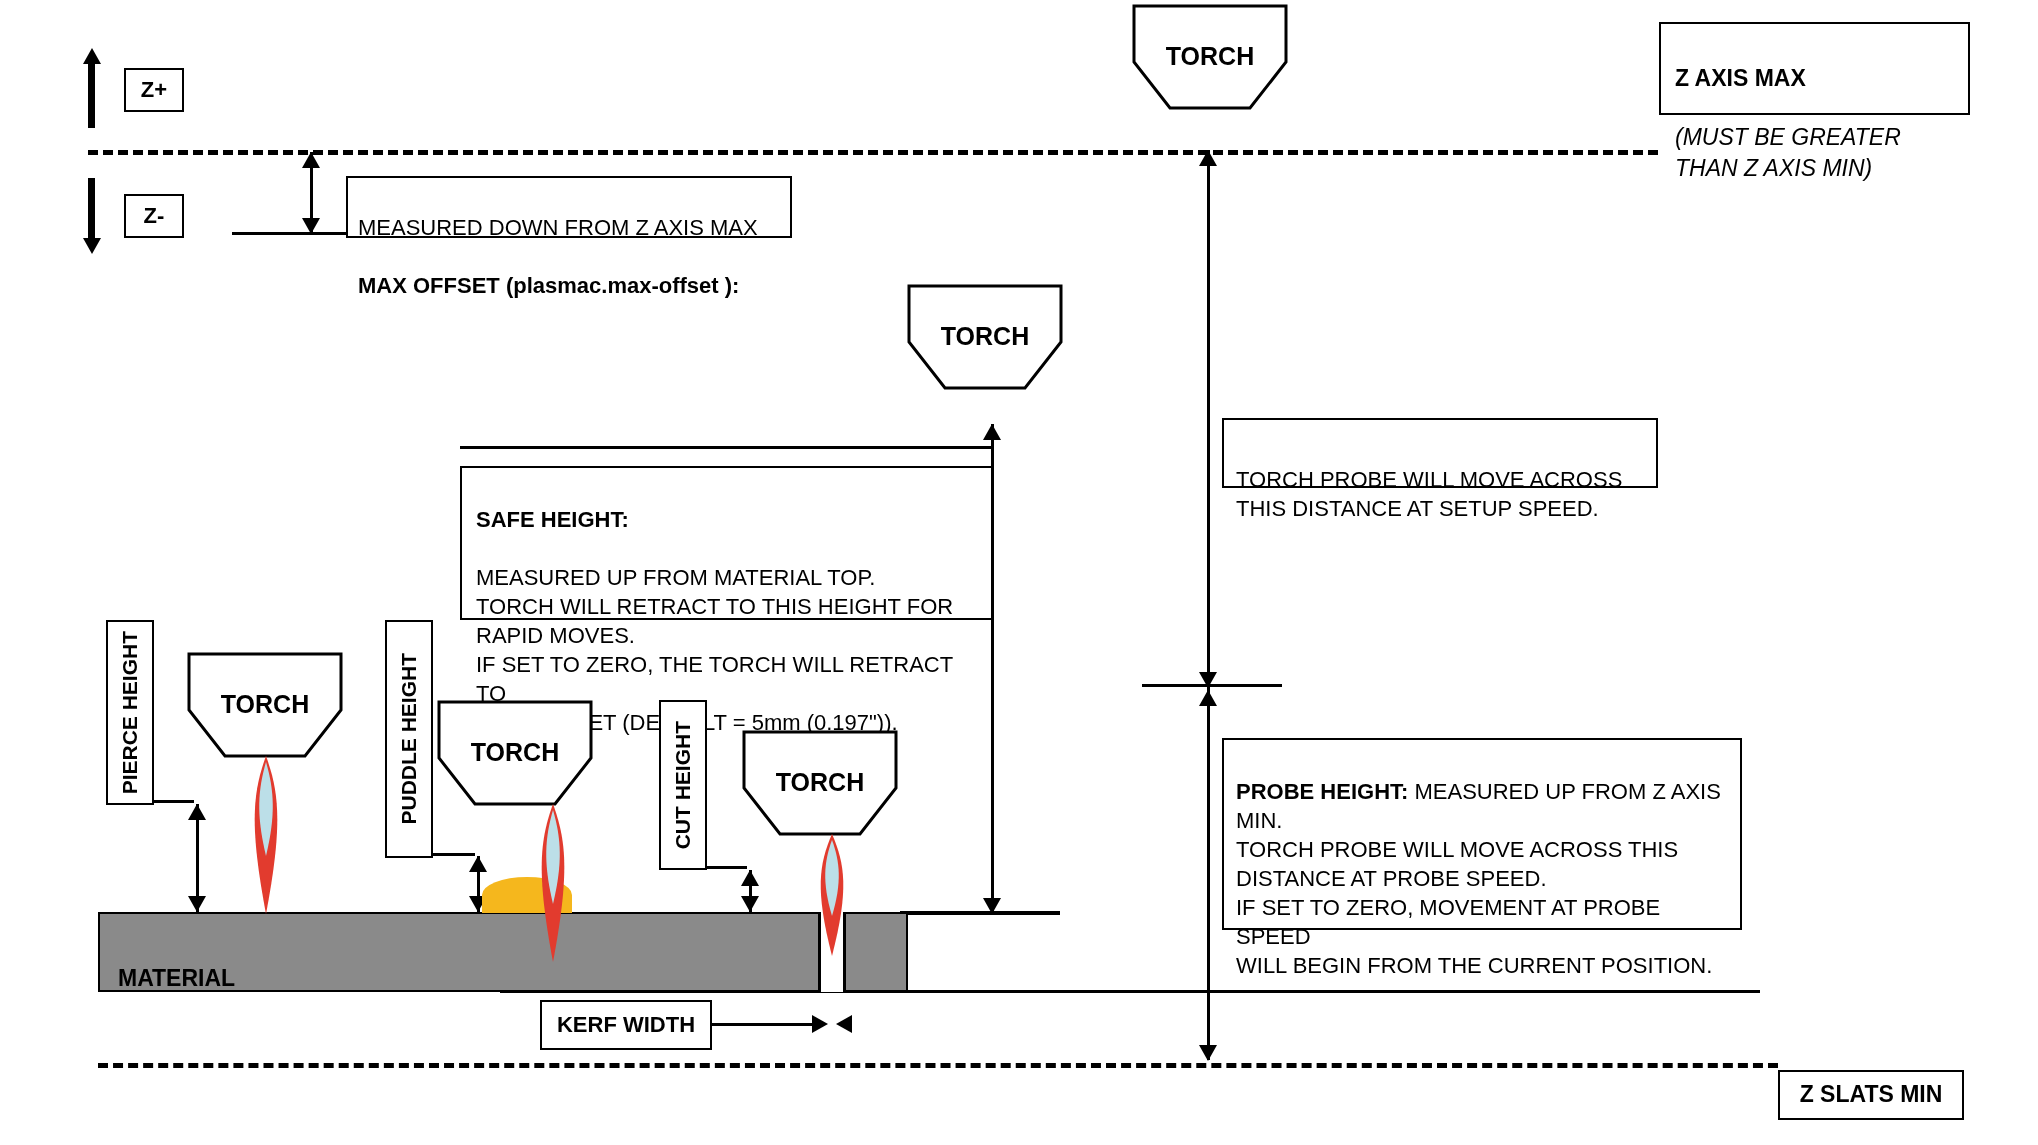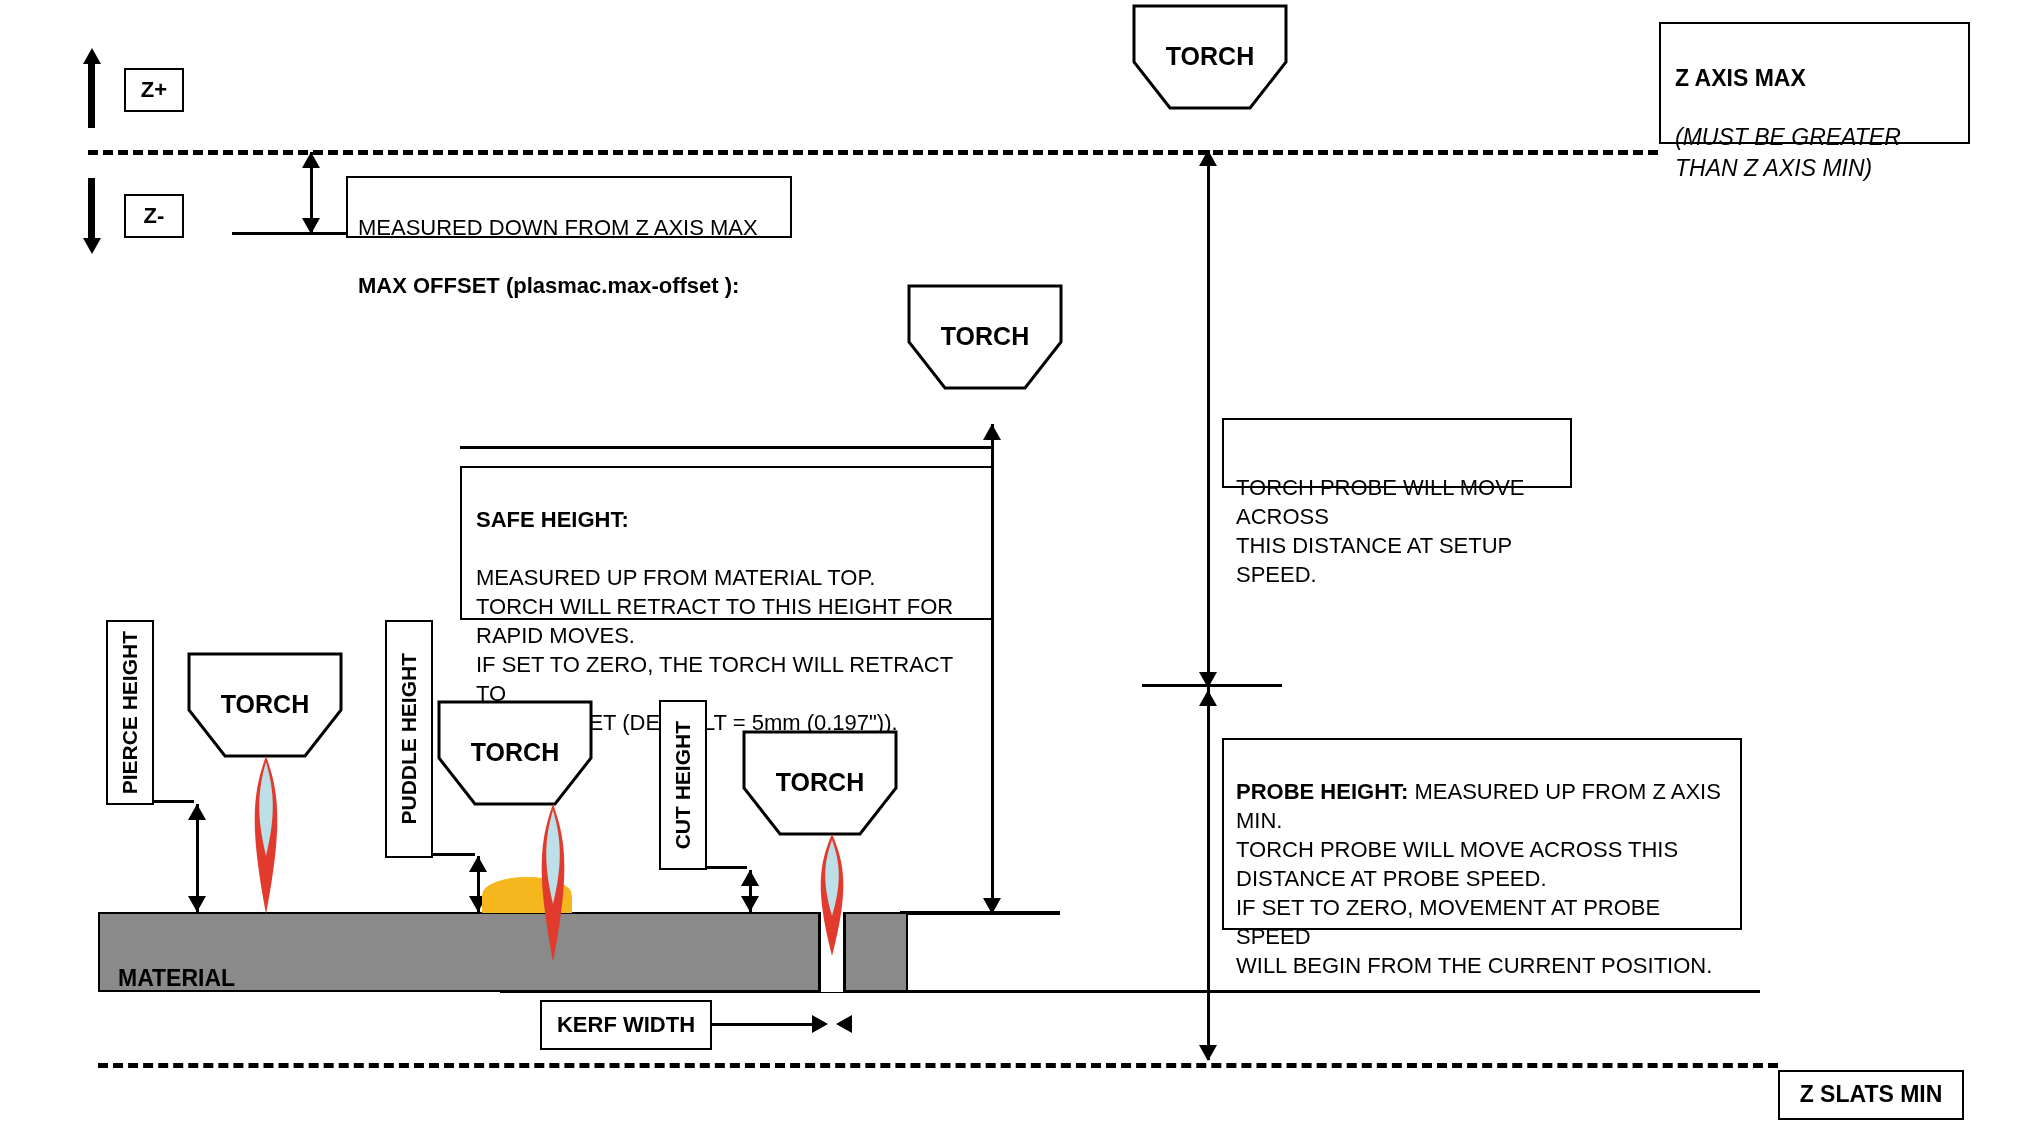--- a/index.html
+++ b/index.html
@@ -161,21 +161,21 @@
   </div>
 
   <div style="position:absolute; left:82px; top:178px; width:20px; height:82px;">
     <div class="zsym" style="left:6px; top:0px; width:7px; height:66px;"></div>
     <div class="arrowhead-down" style="left:1px; top:60px;"></div>
   </div>
   <div class="label-box bold" style="left:124px; top:194px; width:60px; height:44px; justify-content:center;">
     <span>Z-</span>
   </div>
 
-  <div class="note" style="left:1659px; top:22px; width:311px; height:122px; padding:10px 14px;">
+  <div class="note" style="left:1659px; top:22px; width:311px; height:93px; padding:10px 14px;">
     <div style="font-weight:bold; font-size:23px;">Z AXIS MAX</div>
     <div style="font-style:italic; font-size:23px; white-space:pre-line;">(MUST BE GREATER
 THAN Z AXIS MIN)</div>
   </div>
 
   <div class="torch" style="left:1130px; top:2px; width:160px; height:110px;">
     <svg width="160" height="110" viewBox="0 0 160 110">
       <polygon points="4,4 156,4 156,60 120,106 40,106 4,60" fill="#ffffff" stroke="#000000" stroke-width="3"></polygon>
     </svg>
     <div class="cap" style="top:40px; font-size:25px;">TORCH</div>
@@ -214,21 +214,21 @@
 
   <div class="note" style="left:460px; top:466px; width:533px; height:154px; padding:8px 14px;">
     <div style="font-weight:bold; font-size:22px;">SAFE HEIGHT:</div>
     <div style="font-size:22px; white-space:pre-line;">MEASURED UP FROM MATERIAL TOP.
 TORCH WILL RETRACT TO THIS HEIGHT FOR
 RAPID MOVES.
 IF SET TO ZERO, THE TORCH WILL RETRACT TO
 MAX OFFSET (DEFAULT = 5mm (0.197")).</div>
   </div>
 
-  <div class="note" style="left:1222px; top:418px; width:350px; height:70px; padding:24px 12px; font-size:22px;">
+  <div class="note" style="left:1222px; top:418px; width:436px; height:70px; padding:16px 12px; font-size:22px;">
     <span>TORCH PROBE WILL MOVE ACROSS
 THIS DISTANCE AT SETUP SPEED.</span>
   </div>
 
   <div class="note" style="left:1222px; top:738px; width:520px; height:192px; padding:8px 12px;">
     <span style="font-weight:bold; font-size:22px;">PROBE HEIGHT:</span><span style="font-size:22px; white-space:pre-line;"> MEASURED UP FROM Z AXIS
 MIN.
 TORCH PROBE WILL MOVE ACROSS THIS
 DISTANCE AT PROBE SPEED.
 IF SET TO ZERO,  MOVEMENT AT PROBE SPEED

